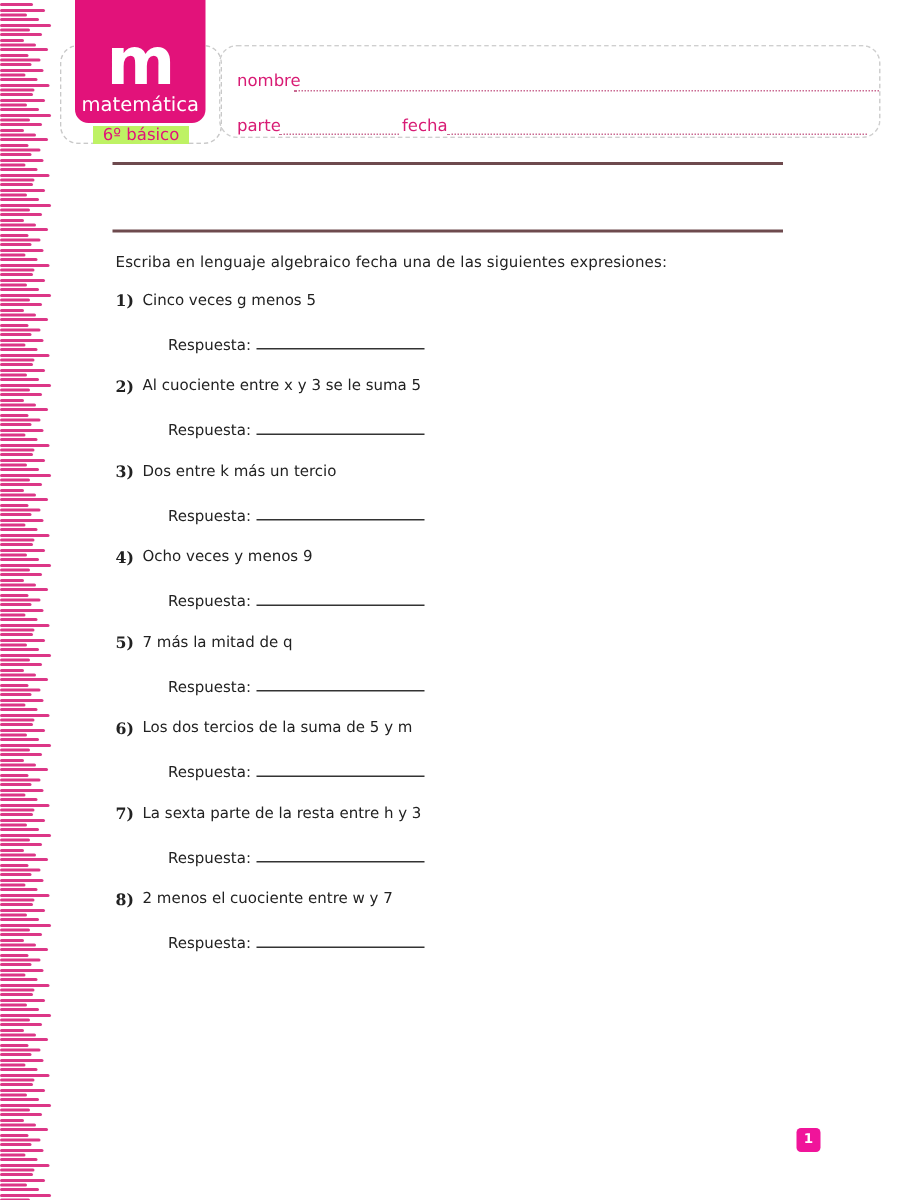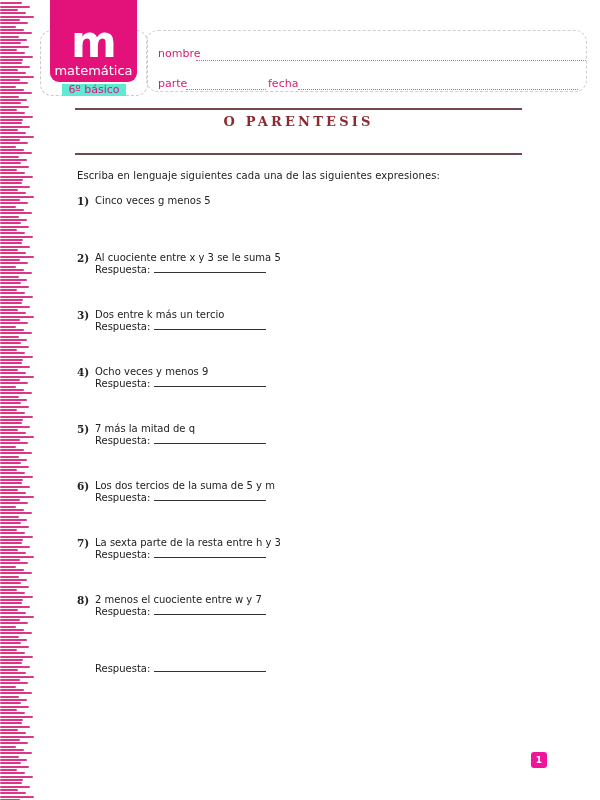--- a/index.html
+++ b/index.html
@@ -19,21 +19,21 @@
     position: absolute; left: 50px; top: 0; width: 87px; height: 82px;
     background: #e2127a; border-radius: 0 0 9px 9px;
     color: #fff; text-align: center;
   }
   .logo-m {
     font-family: "DejaVu Sans", sans-serif; font-weight: bold; font-size: 44px;
     line-height: 44px; margin-top: 20px; letter-spacing: -1px;
   }
   .logo-sub { font-family: "DejaVu Sans", sans-serif; font-size: 13px; line-height: 14px; margin-top: 0px; }
   .grade {
-    position: absolute; left: 62px; top: 84px; width: 64px; background: #5eead4;
+    position: absolute; left: 62px; top: 84px; width: 64px; background: #bef264;
     text-align: center; color: #e2127a; font-size: 11px; line-height: 12px;
   }
   .fields-frame {
     position: absolute; left: 146px; top: 30px; width: 441px; height: 62px;
     border: 1px dashed #cfcfcf; border-left: 1px dashed #cfcfcf; border-radius: 12px;
   }
   .field-label { position: absolute; color: #d81b74; font-size: 11px; }
   .field-line { position: absolute; height: 0; border-bottom: 1px dotted #c96a92; }
 
   
@@ -41,21 +41,21 @@
   .title {
     position: absolute; left: 75px; top: 112px; width: 447px; text-align: center;
     font-family: "DejaVu Serif", serif; font-weight: bold; font-size: 13px;
     letter-spacing: 3.2px; color: #8b2a2f; line-height: 20px;
   }
 
   .instruction { position: absolute; left: 77px; top: 170px; font-size: 10px; color: #222; letter-spacing: 0.1px; }
   .item { position: absolute; left: 77px; width: 420px; font-size: 10px; color: #222; }
   .item .num { position: absolute; left: 0; top: 0; font-family: "DejaVu Serif", serif; font-weight: bold; font-size: 10.5px; }
   .item .text { position: absolute; left: 18px; top: 0; white-space: nowrap; }
-  .item .answer { position: absolute; left: 18px; top: 28px; white-space: nowrap; margin-top: 40px; }
+  .item .answer { position: absolute; left: 35px; top: 28px; white-space: nowrap; }
   .item .answer .blank {
     display: inline-block; width: 112px; height: 10px; border-bottom: 1px solid #333;
     vertical-align: baseline; margin-left: 4px;
   }
 
   .page-badge {
     position: absolute; left: 531px; top: 752px; width: 16px; height: 16px;
     background: #f0149a; border-radius: 3px; color: #fff; font-size: 9px; font-weight: bold;
     text-align: center; line-height: 16px;
   }
@@ -316,25 +316,24 @@
 <div class="fields-frame"></div>
 <span class="field-label" style="left:158px; top:47px;">nombre</span>
 <div class="field-line" style="left:196px; top:60px; width:390px;"></div>
 <span class="field-label" style="left:158px; top:77px;">parte</span>
 <div class="field-line" style="left:186px; top:89px; width:80px;"></div>
 <span class="field-label" style="left:268px; top:77px;">fecha</span>
 <div class="field-line" style="left:298px; top:89px; width:280px;"></div>
 
 <div class="rule" style="top:108px;"></div>
 <div class="title">
-  <div>O PARENTESIS</div>
 </div>
 <div class="rule" style="top:153px;"></div>
 
-<div class="instruction">Escriba en lenguaje siguientes cada una de las siguientes expresiones:</div>
+<div class="instruction">Escriba en lenguaje algebraico fecha una de las siguientes expresiones:</div>
 
 <div id="items">
     <div class="item" style="top: 195px;">
       <span class="num">1)</span>
       <span class="text">Cinco veces g menos 5</span>
       <span class="answer"><span>Respuesta:</span><span class="blank"></span></span>
     </div>
     <div class="item" style="top: 252px;">
       <span class="num">2)</span>
       <span class="text">Al cuociente entre x y 3 se le suma 5</span>

